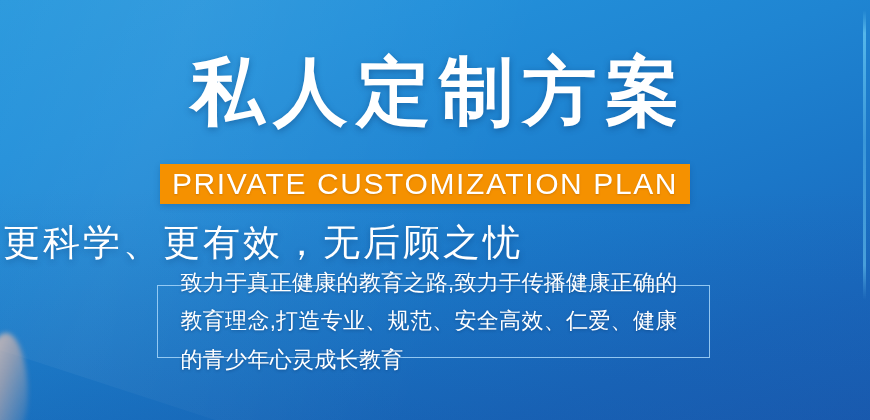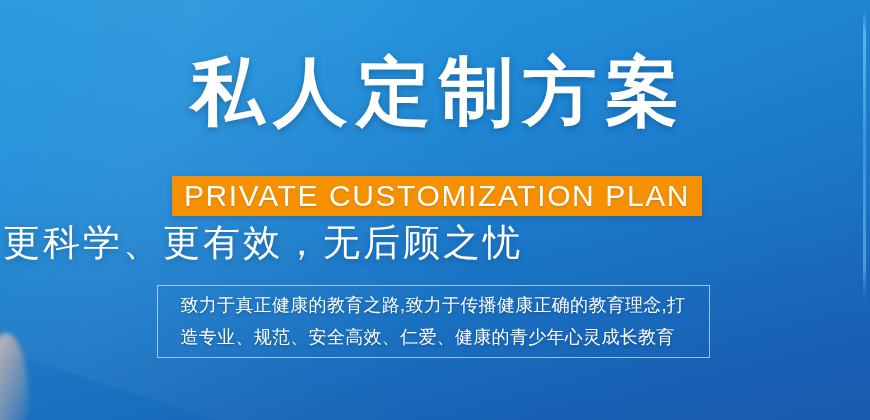--- a/index.html
+++ b/index.html
@@ -108,29 +108,28 @@
     letter-spacing: 9px;
     text-indent: 9px;
     text-shadow: 0 2px 7px rgba(8,48,100,0.40);
     white-space: nowrap;
   }
 
   
   .subtitle-band {
     position: absolute;
     left: 160px;
-    top: 176px;
+    top: 164px;
     width: 530px;
     height: 40px;
     background: #f59100;
     display: flex;
     align-items: center;
     justify-content: center;
     box-shadow: 0 2px 6px rgba(10,50,105,0.22);
-    margin-left: 12px;
   }
   .subtitle-text {
     color: #ffffff;
     font-size: 30px;
     line-height: 1;
     letter-spacing: 1.6px;
     white-space: nowrap;
     text-shadow: 0 1px 2px rgba(150,80,0,0.35);
   }
 
@@ -158,21 +157,21 @@
     width: 553px;
     height: 73px;
     border: 1px solid rgba(168,215,250,0.85);
     box-sizing: border-box;
     display: flex;
     align-items: center;
     justify-content: center;
   }
   .desc-text {
     color: #ffffff;
-    font-size: 18px;
+    font-size: 22px;
     line-height: 1.75;
     text-align: left;
     letter-spacing: 0.3px;
     width: 506px;
     text-shadow: 0 1px 3px rgba(8,48,100,0.45);
   }
 </style>
 </head>
 <body>
 

